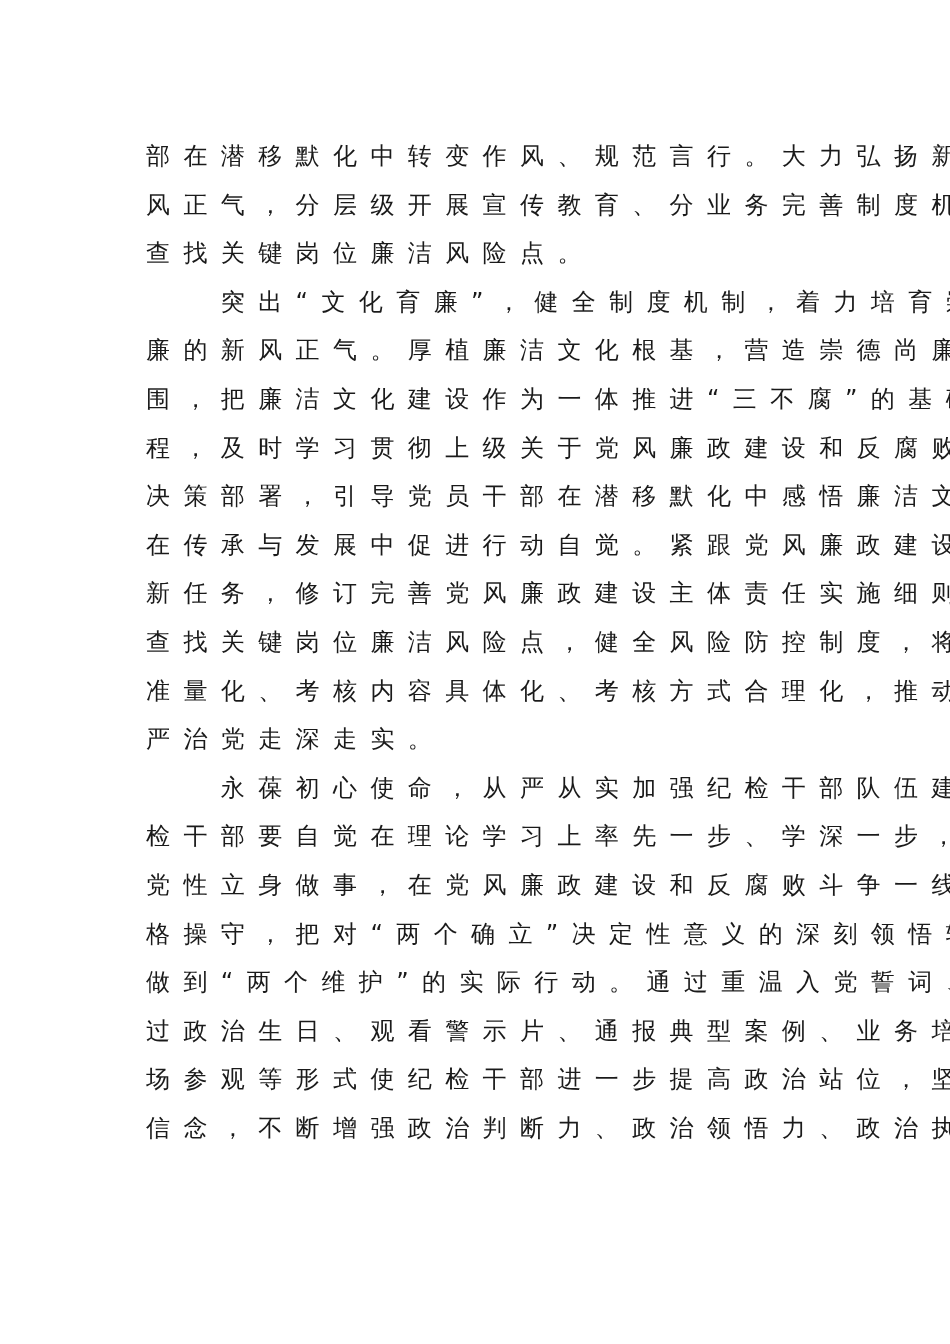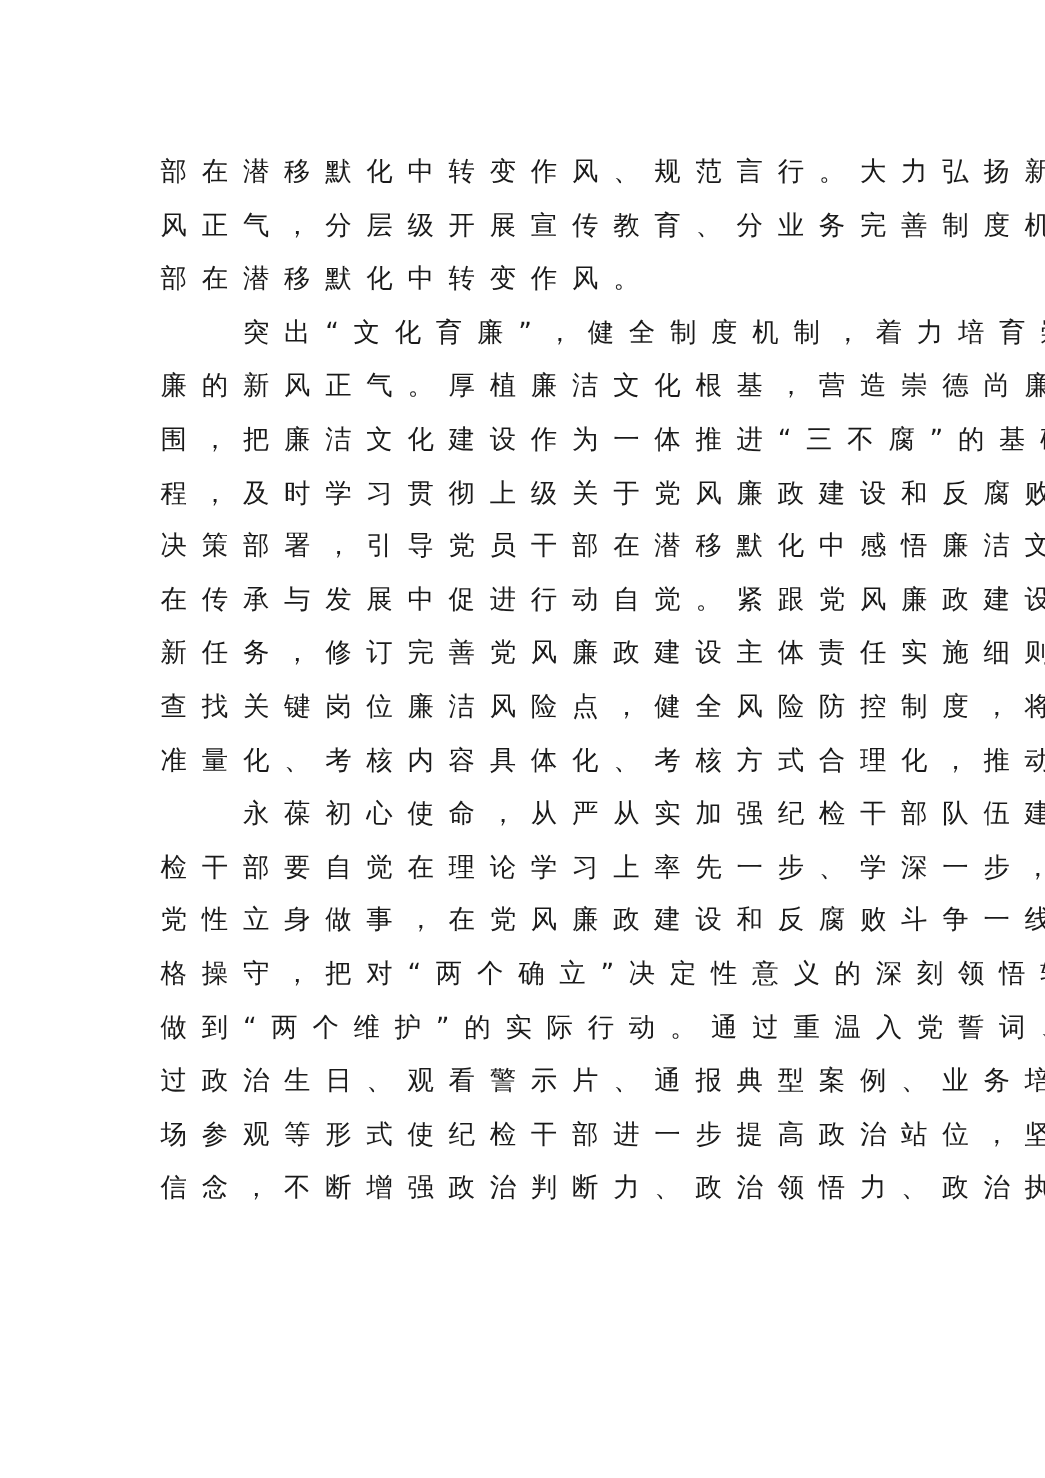--- a/index.html
+++ b/index.html
@@ -13,30 +13,31 @@
       white-space: nowrap;
     }
   </style>
 </head>
 <body>
 
 <div class="page">
   <div class="text-block">
     <div class="line">部在潜移默化中转变作风、规范言行。大力弘扬新时代新</div>
     <div class="line">风正气，分层级开展宣传教育、分业务完善制度机制，持</div>
-    <div class="line">部在潜移默化中转变作风。</div>
+    <div class="line">查找关键岗位廉洁风险点。</div>
     <div class="line">　　突出“文化育廉”，健全制度机制，着力培育崇德尚</div>
     <div class="line">廉的新风正气。厚植廉洁文化根基，营造崇德尚廉浓厚氛</div>
     <div class="line">围，把廉洁文化建设作为一体推进“三不腐”的基础性工</div>
     <div class="line">程，及时学习贯彻上级关于党风廉政建设和反腐败的重要</div>
     <div class="line">决策部署，引导党员干部在潜移默化中感悟廉洁文化内涵，</div>
     <div class="line">在传承与发展中促进行动自觉。紧跟党风廉政建设新形势、</div>
     <div class="line">新任务，修订完善党风廉政建设主体责任实施细则，深入</div>
     <div class="line">查找关键岗位廉洁风险点，健全风险防控制度，将考核标</div>
     <div class="line">准量化、考核内容具体化、考核方式合理化，推动全面从</div>
+    <div class="line">严治党走深走实。</div>
     <div class="line">　　永葆初心使命，从严从实加强纪检干部队伍建设。纪</div>
     <div class="line">检干部要自觉在理论学习上率先一步、学深一步，坚持以</div>
     <div class="line">党性立身做事，在党风廉政建设和反腐败斗争一线砥砺品</div>
     <div class="line">格操守，把对“两个确立”决定性意义的深刻领悟转化为</div>
     <div class="line">做到“两个维护”的实际行动。通过重温入党誓词、集体</div>
     <div class="line">过政治生日、观看警示片、通报典型案例、业务培训、现</div>
     <div class="line">场参观等形式使纪检干部进一步提高政治站位，坚定理想</div>
     <div class="line">信念，不断增强政治判断力、政治领悟力、政治执行力。</div>
   </div>
 </div>

